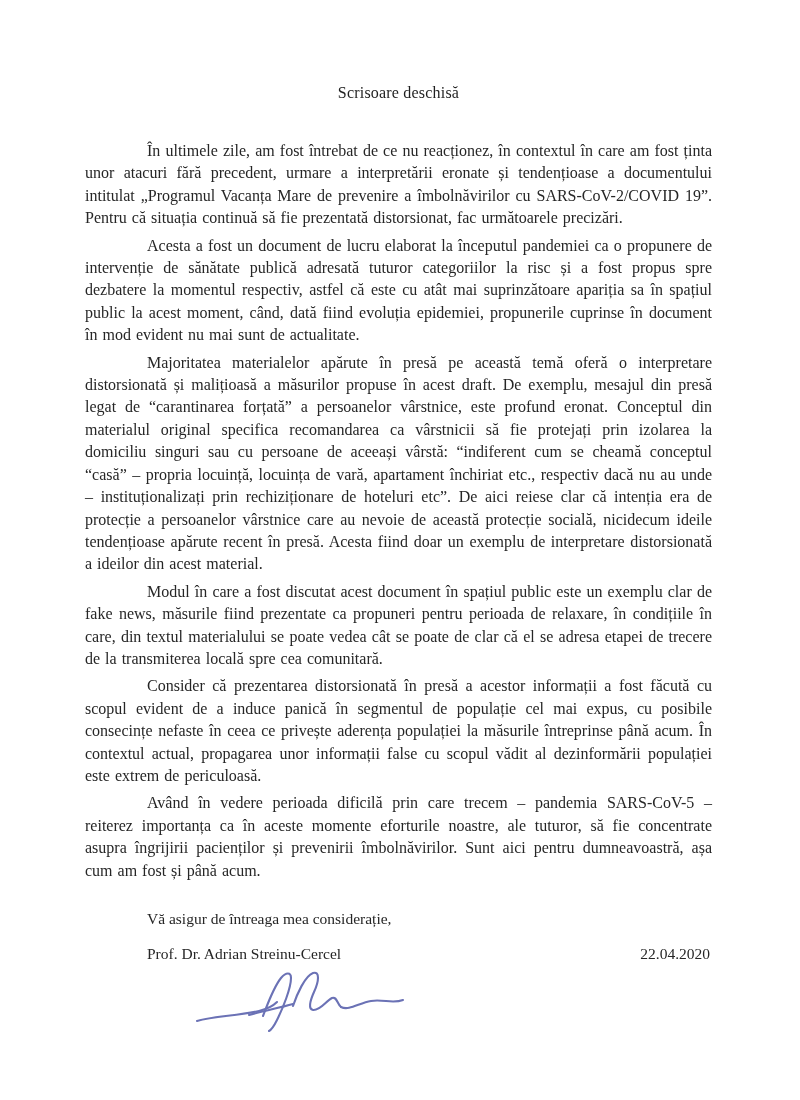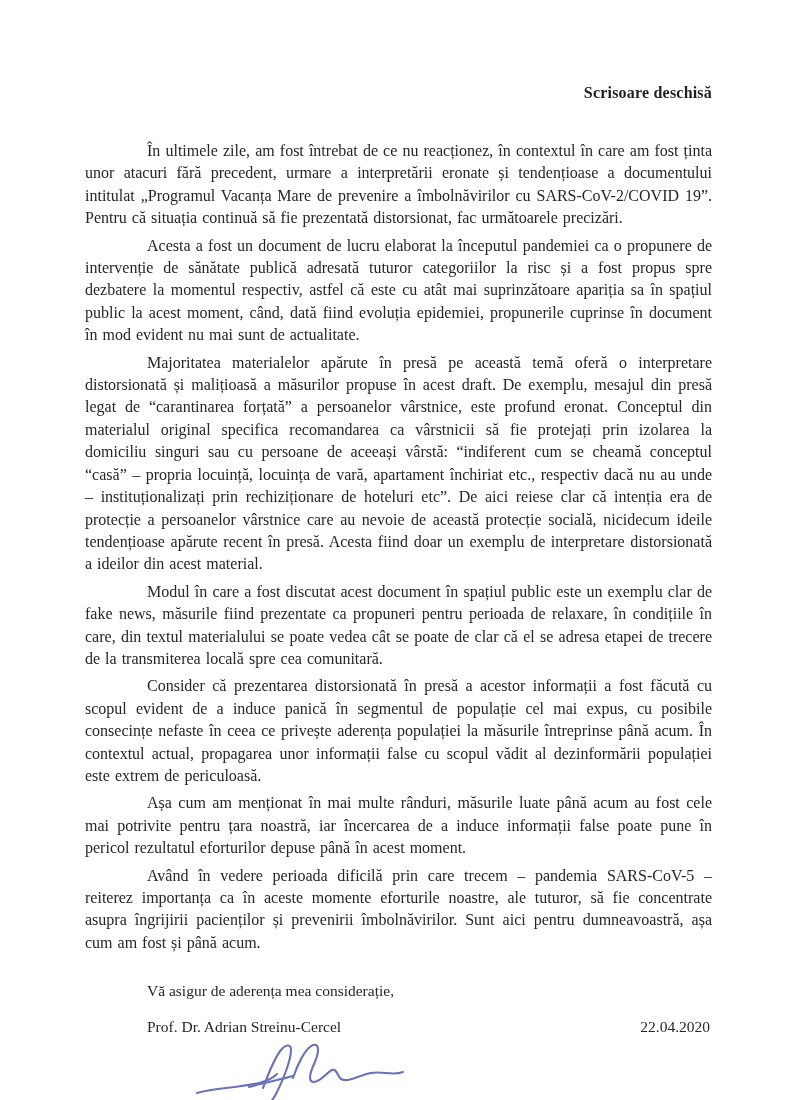--- a/index.html
+++ b/index.html
@@ -14,23 +14,23 @@
     margin: 0 auto;
     background: #ffffff;
     box-sizing: border-box;
     padding: 84px 88px 0 85px;
     overflow: hidden;
     font-family: "Liberation Serif", "DejaVu Serif", serif;
     color: #262626;
   }
   .doc-title {
     margin: 0 0 38px 0;
-    text-align: right;
+    text-align: center;
     font-size: 16px;
-    font-weight: bold;
+    font-weight: normal;
     letter-spacing: 0.2px;
     color: #1f1f1f;
   }
   .letter-body p.para {
     margin: 0 0 5px 0;
     font-size: 16px;
     line-height: 22.4px;
     text-align: justify;
     text-indent: 62px;
     word-spacing: 1px;
@@ -72,25 +72,24 @@
 <div class="page">
 
   <h1 class="doc-title">Scrisoare deschisă</h1>
 
   <div class="letter-body">
     <p class="para">În ultimele zile, am fost întrebat de ce nu reacționez, în contextul în care am fost ținta unor atacuri fără precedent, urmare a interpretării eronate și tendențioase a documentului intitulat „Programul Vacanța Mare de prevenire a îmbolnăvirilor cu SARS-CoV-2/COVID 19”. Pentru că situația continuă să fie prezentată distorsionat, fac următoarele precizări.</p>
     <p class="para">Acesta a fost un document de lucru elaborat la începutul pandemiei ca o propunere de intervenție de sănătate publică adresată tuturor categoriilor la risc și a fost propus spre dezbatere la momentul respectiv, astfel că este cu atât mai suprinzătoare apariția sa în spațiul public la acest moment, când, dată fiind evoluția epidemiei, propunerile cuprinse în document în mod evident nu mai sunt de actualitate.</p>
     <p class="para">Majoritatea materialelor apărute în presă pe această temă oferă o interpretare distorsionată și malițioasă a măsurilor propuse în acest draft. De exemplu, mesajul din presă legat de “carantinarea forțată” a persoanelor vârstnice, este profund eronat. Conceptul din materialul original specifica recomandarea ca vârstnicii să fie protejați prin izolarea la domiciliu singuri sau cu persoane de aceeași vârstă: “indiferent cum se cheamă conceptul “casă” – propria locuință, locuința de vară, apartament închiriat etc., respectiv dacă nu au unde – instituționalizați prin rechiziționare de hoteluri etc”. De aici reiese clar că intenția era de protecție a persoanelor vârstnice care au nevoie de această protecție socială, nicidecum ideile tendențioase apărute recent în presă. Acesta fiind doar un exemplu de interpretare distorsionată a ideilor din acest material.</p>
     <p class="para">Modul în care a fost discutat acest document în spațiul public este un exemplu clar de fake news, măsurile fiind prezentate ca propuneri pentru perioada de relaxare, în condițiile în care, din textul materialului se poate vedea cât se poate de clar că el se adresa etapei de trecere de la transmiterea locală spre cea comunitară.</p>
     <p class="para">Consider că prezentarea distorsionată în presă a acestor informații a fost făcută cu scopul evident de a induce panică în segmentul de populație cel mai expus, cu posibile consecințe nefaste în ceea ce privește aderența populației la măsurile întreprinse până acum. În contextul actual, propagarea unor informații false cu scopul vădit al dezinformării populației este extrem de periculoasă.</p>
-    <p class="para">Așa cum am menționat în mai multe rânduri, măsurile luate până acum au fost cele mai potrivite pentru țara noastră, iar încercarea de a induce informații false poate pune în pericol rezultatul eforturilor depuse până în acest moment.</p>
     <p class="para">Având în vedere perioada dificilă prin care trecem – pandemia SARS-CoV-5 – reiterez importanța ca în aceste momente eforturile noastre, ale tuturor, să fie concentrate asupra îngrijirii pacienților și prevenirii îmbolnăvirilor. Sunt aici pentru dumneavoastră, așa cum am fost și până acum.</p>
   </div>
 
-  <p class="closing-line">Vă asigur de aderența mea considerație,</p>
+  <p class="closing-line">Vă asigur de întreaga mea considerație,</p>
 
   <div class="sign-row">
     <span class="signer-name">Prof. Dr. Adrian Streinu-Cercel</span>
     <span class="letter-date">22.04.2020</span>
   </div>
 
   <div class="signature-wrap">
     <svg viewBox="0 0 215 70" xmlns="http://www.w3.org/2000/svg">
       <g fill="none" stroke="#5b63ae" stroke-width="2.1" stroke-linecap="round" stroke-linejoin="round" opacity="0.9">
 

